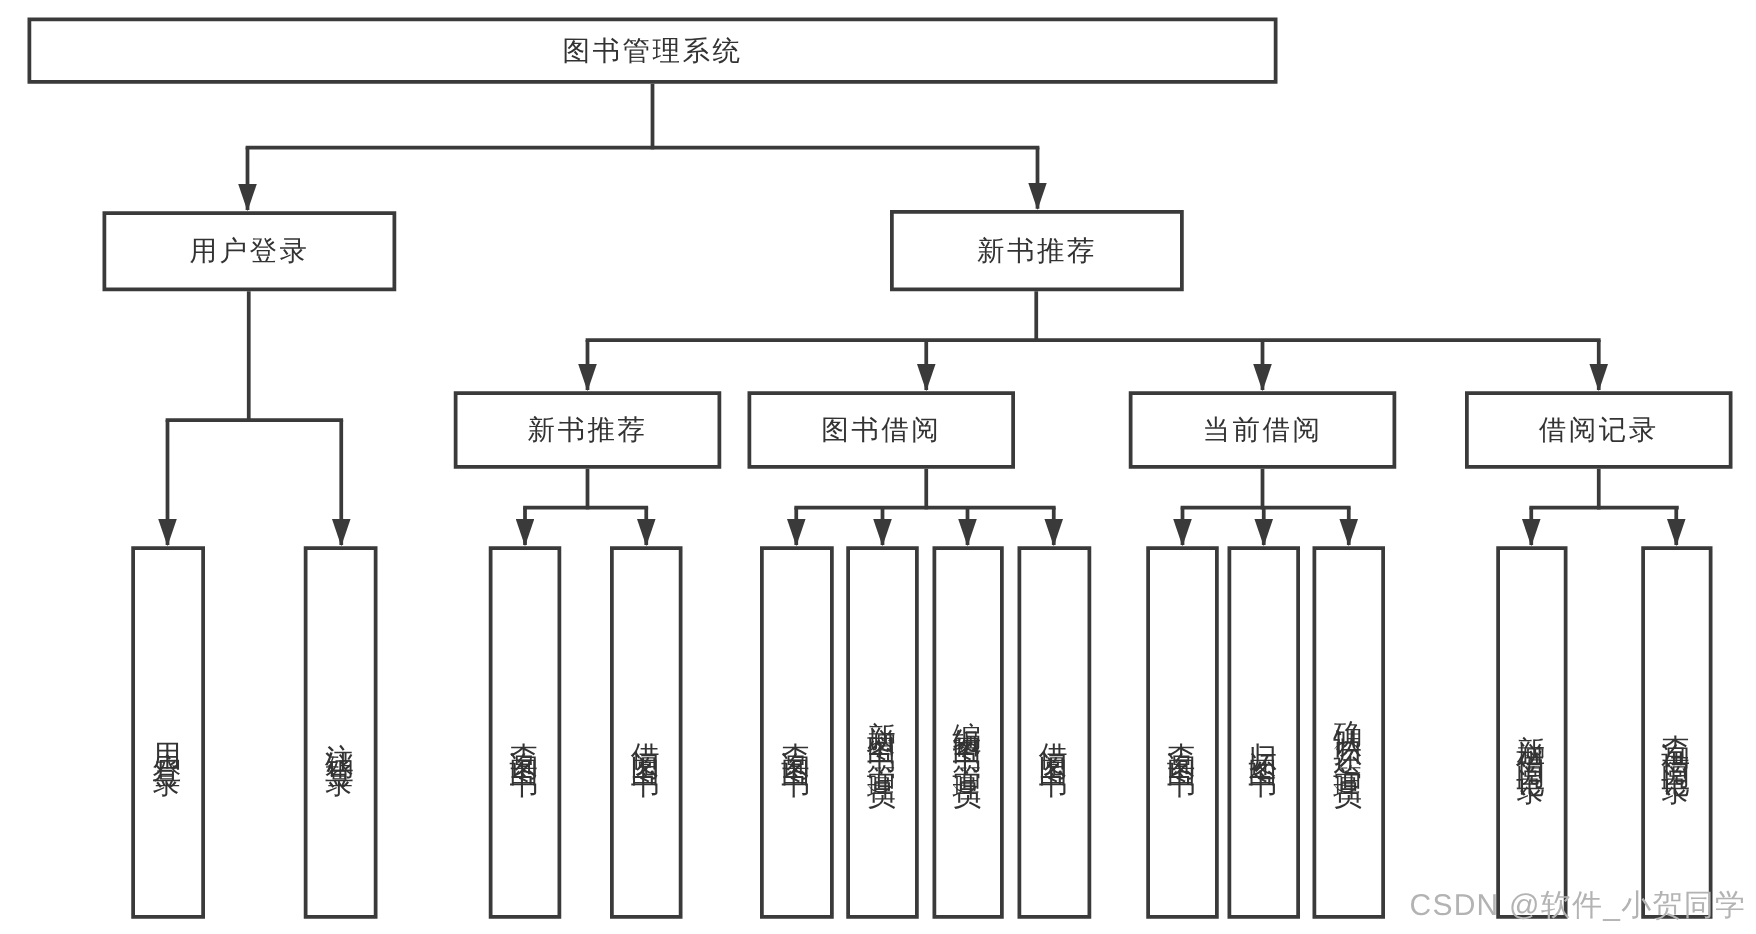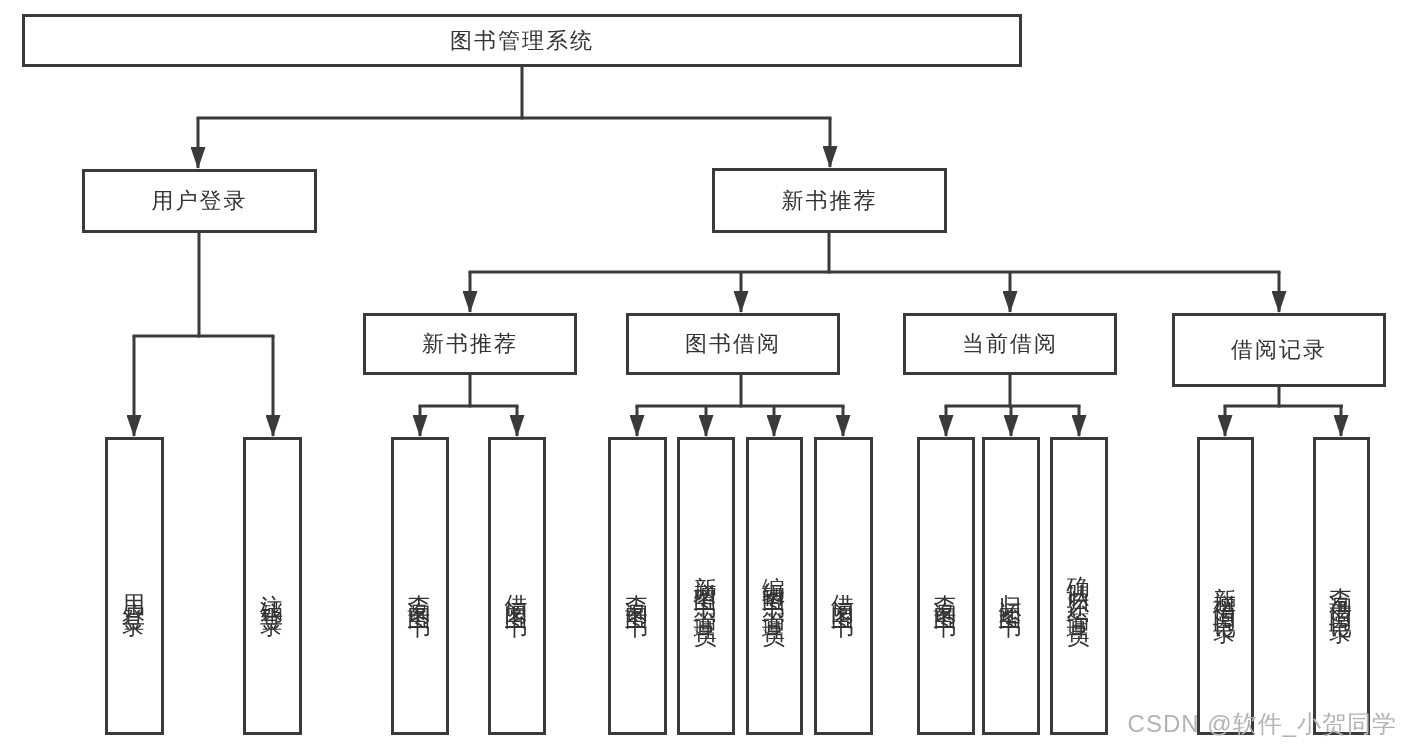--- a/index.html
+++ b/index.html
@@ -106,27 +106,27 @@
   <div class="box" style="left:82px;top:169px;width:235px;height:64px">
     <span>用户登录</span>
   </div>
   <div class="box" style="left:712px;top:168px;width:235px;height:65px">
     <span>新书推荐</span>
   </div>
 
   <div class="box" style="left:363px;top:313px;width:214px;height:62px">
     <span>新书推荐</span>
   </div>
-  <div class="box" style="left:626px;top:313px;width:214px;height:62px">
+  <div class="box" style="left:598px;top:313px;width:214px;height:62px">
     <span>图书借阅</span>
   </div>
   <div class="box" style="left:903px;top:313px;width:214px;height:62px">
     <span>当前借阅</span>
   </div>
-  <div class="box" style="left:1172px;top:313px;width:214px;height:74px">
+  <div class="box" style="left:1172px;top:313px;width:214px;height:62px">
     <span>借阅记录</span>
   </div>
 
   <div class="box vbox" style="left:105px;top:437px;width:59px;height:298px">
     <span class="vlabel">用户登录</span>
   </div>
   <div class="box vbox" style="left:243px;top:437px;width:59px;height:298px">
     <span class="vlabel">注销登录</span>
   </div>
 

